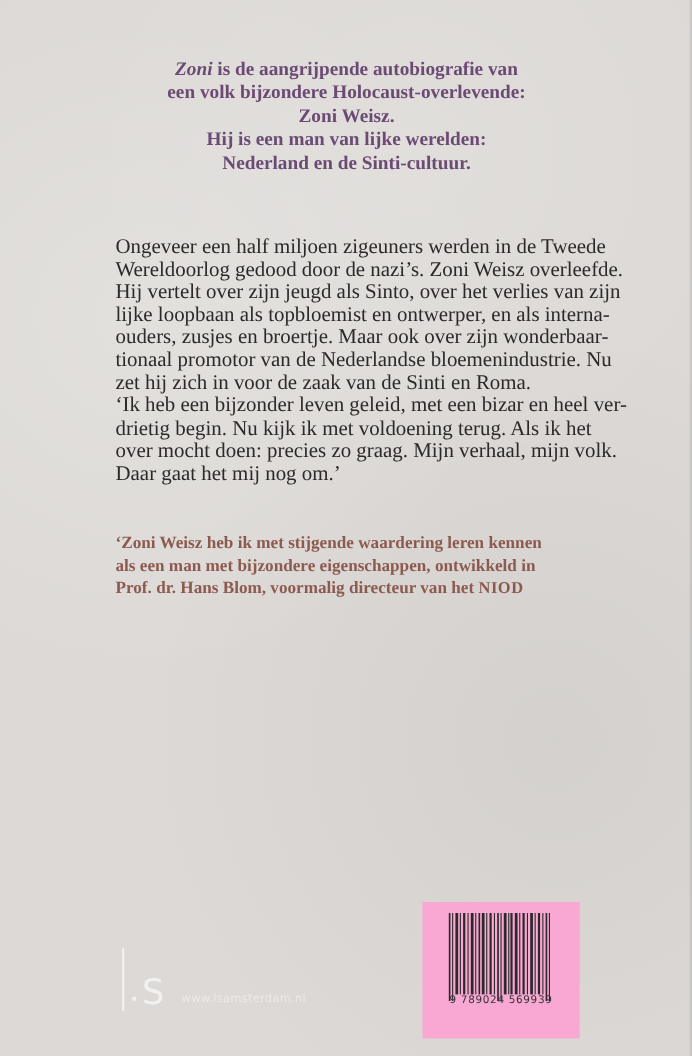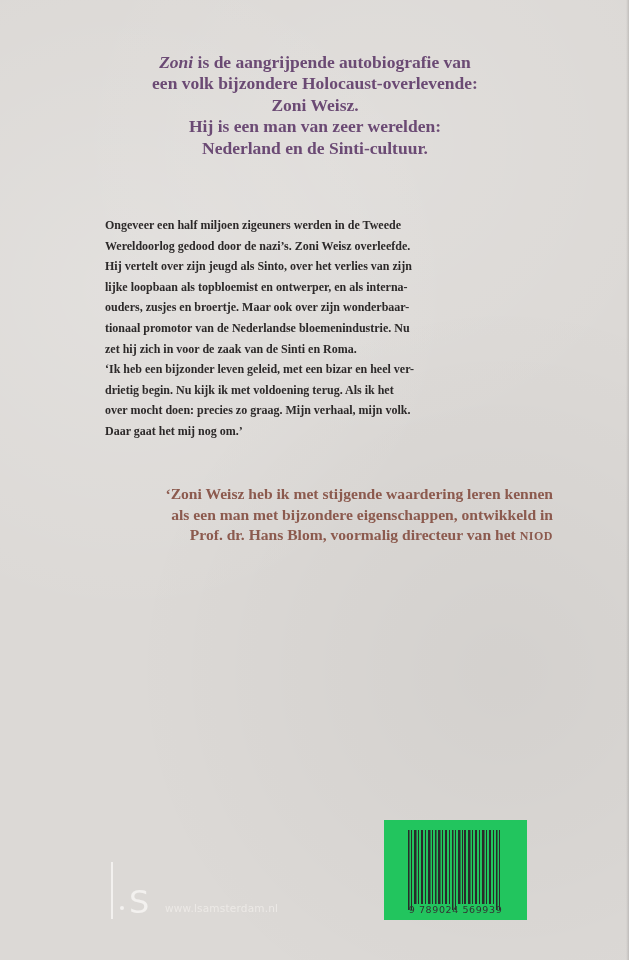--- a/index.html
+++ b/index.html
@@ -21,70 +21,70 @@
     position: absolute; left: 100px; top: 52px; width: 430px;
     text-align: center; color: #6b4a74;
     font-family: "Liberation Serif", serif; font-weight: bold;
     font-size: 17.5px; line-height: 21.4px;
   }
   .headline .line { display: block; white-space: nowrap; }
   .headline em { font-style: italic; text-align: center; }
   .body-text {
     position: absolute; left: 105px; top: 215px; width: 448px;
     color: #2c2929;
-    font-family: "Liberation Serif", serif; font-weight: bold;
-    font-size: 12px; line-height: 20.6px;
+    font-family: "Liberation Serif", serif; font-weight: normal;
+    font-size: 19px; line-height: 20.6px;
   }
   .body-text .line { display: block; white-space: nowrap; }
   .quote {
     position: absolute; left: 105px; top: 484px; width: 448px;
     color: #8c5a4e;
     font-family: "Liberation Serif", serif; font-weight: bold;
-    font-size: 15.6px; line-height: 20.6px; text-align: right;
+    font-size: 15.6px; line-height: 20.6px;
   }
   .quote .line { display: block; white-space: nowrap; }
-  .quote .caps { font-size: 12px; letter-spacing: 0.5px; }
+  .quote .caps { font-size: 15px; letter-spacing: 0.5px; }
   .publisher {
     position: absolute; left: 111px; top: 862px; height: 60px;
   }
   .pub-bar {
     position: absolute; left: 0; top: 0; width: 2px; height: 57px; background: #f3f1ef;
   }
   .pub-dot {
     position: absolute; left: 9px; top: 44px; width: 4px; height: 4px; border-radius: 50%; background: #f3f1ef;
   }
   .pub-s {
     position: absolute; left: 18px; top: 23px; font-family: "DejaVu Sans", sans-serif;
     font-size: 32px; line-height: 34px; color: #f3f1ef; font-weight: normal;
   }
   .pub-url {
     position: absolute; left: 54px; top: 40px; font-family: "DejaVu Sans", sans-serif;
     font-size: 10.5px; color: #ece9e6; white-space: nowrap; letter-spacing: 0.2px;
   }
   .barcode {
-    position: absolute; left: 384px; top: 820px; width: 143px; height: 100px; background: #22c55e;
+    position: absolute; left: 384px; top: 820px; width: 143px; height: 124px; background: #f9a8d4;
   }
   .barcode svg { position: absolute; left: 0; top: 0; }
   .barcode-number {
     position: absolute; left: 0; top: 84px; width: 143px; text-align: center;
     font-family: "DejaVu Sans", sans-serif; font-size: 9.5px; color: #333;
     letter-spacing: 0.6px; white-space: nowrap;
   }
 </style>
 </head>
 <body>
 
 <div class="cover">
   <div class="right-edge"></div>
 
   <div class="headline">
     <span class="line"><em>Zoni</em><span> is de aangrijpende autobiografie van</span></span>
     <span class="line">een volk bijzondere Holocaust-overlevende:</span>
     <span class="line">Zoni Weisz.</span>
-    <span class="line">Hij is een man van zeer werelden:</span>
+    <span class="line">Hij is een man van lijke werelden:</span>
     <span class="line">Nederland en de Sinti-cultuur.</span>
   </div>
 
   <div class="body-text">
     <span class="line">Ongeveer een half miljoen zigeuners werden in de Tweede</span>
     <span class="line">Wereldoorlog gedood door de nazi’s. Zoni Weisz overleefde.</span>
     <span class="line">Hij vertelt over zijn jeugd als Sinto, over het verlies van zijn</span>
     <span class="line">lijke loopbaan als topbloemist en ontwerper, en als interna-</span>
     <span class="line">ouders, zusjes en broertje. Maar ook over zijn wonderbaar-</span>
     <span class="line">tionaal promotor van de Nederlandse bloemenindustrie. Nu</span>

